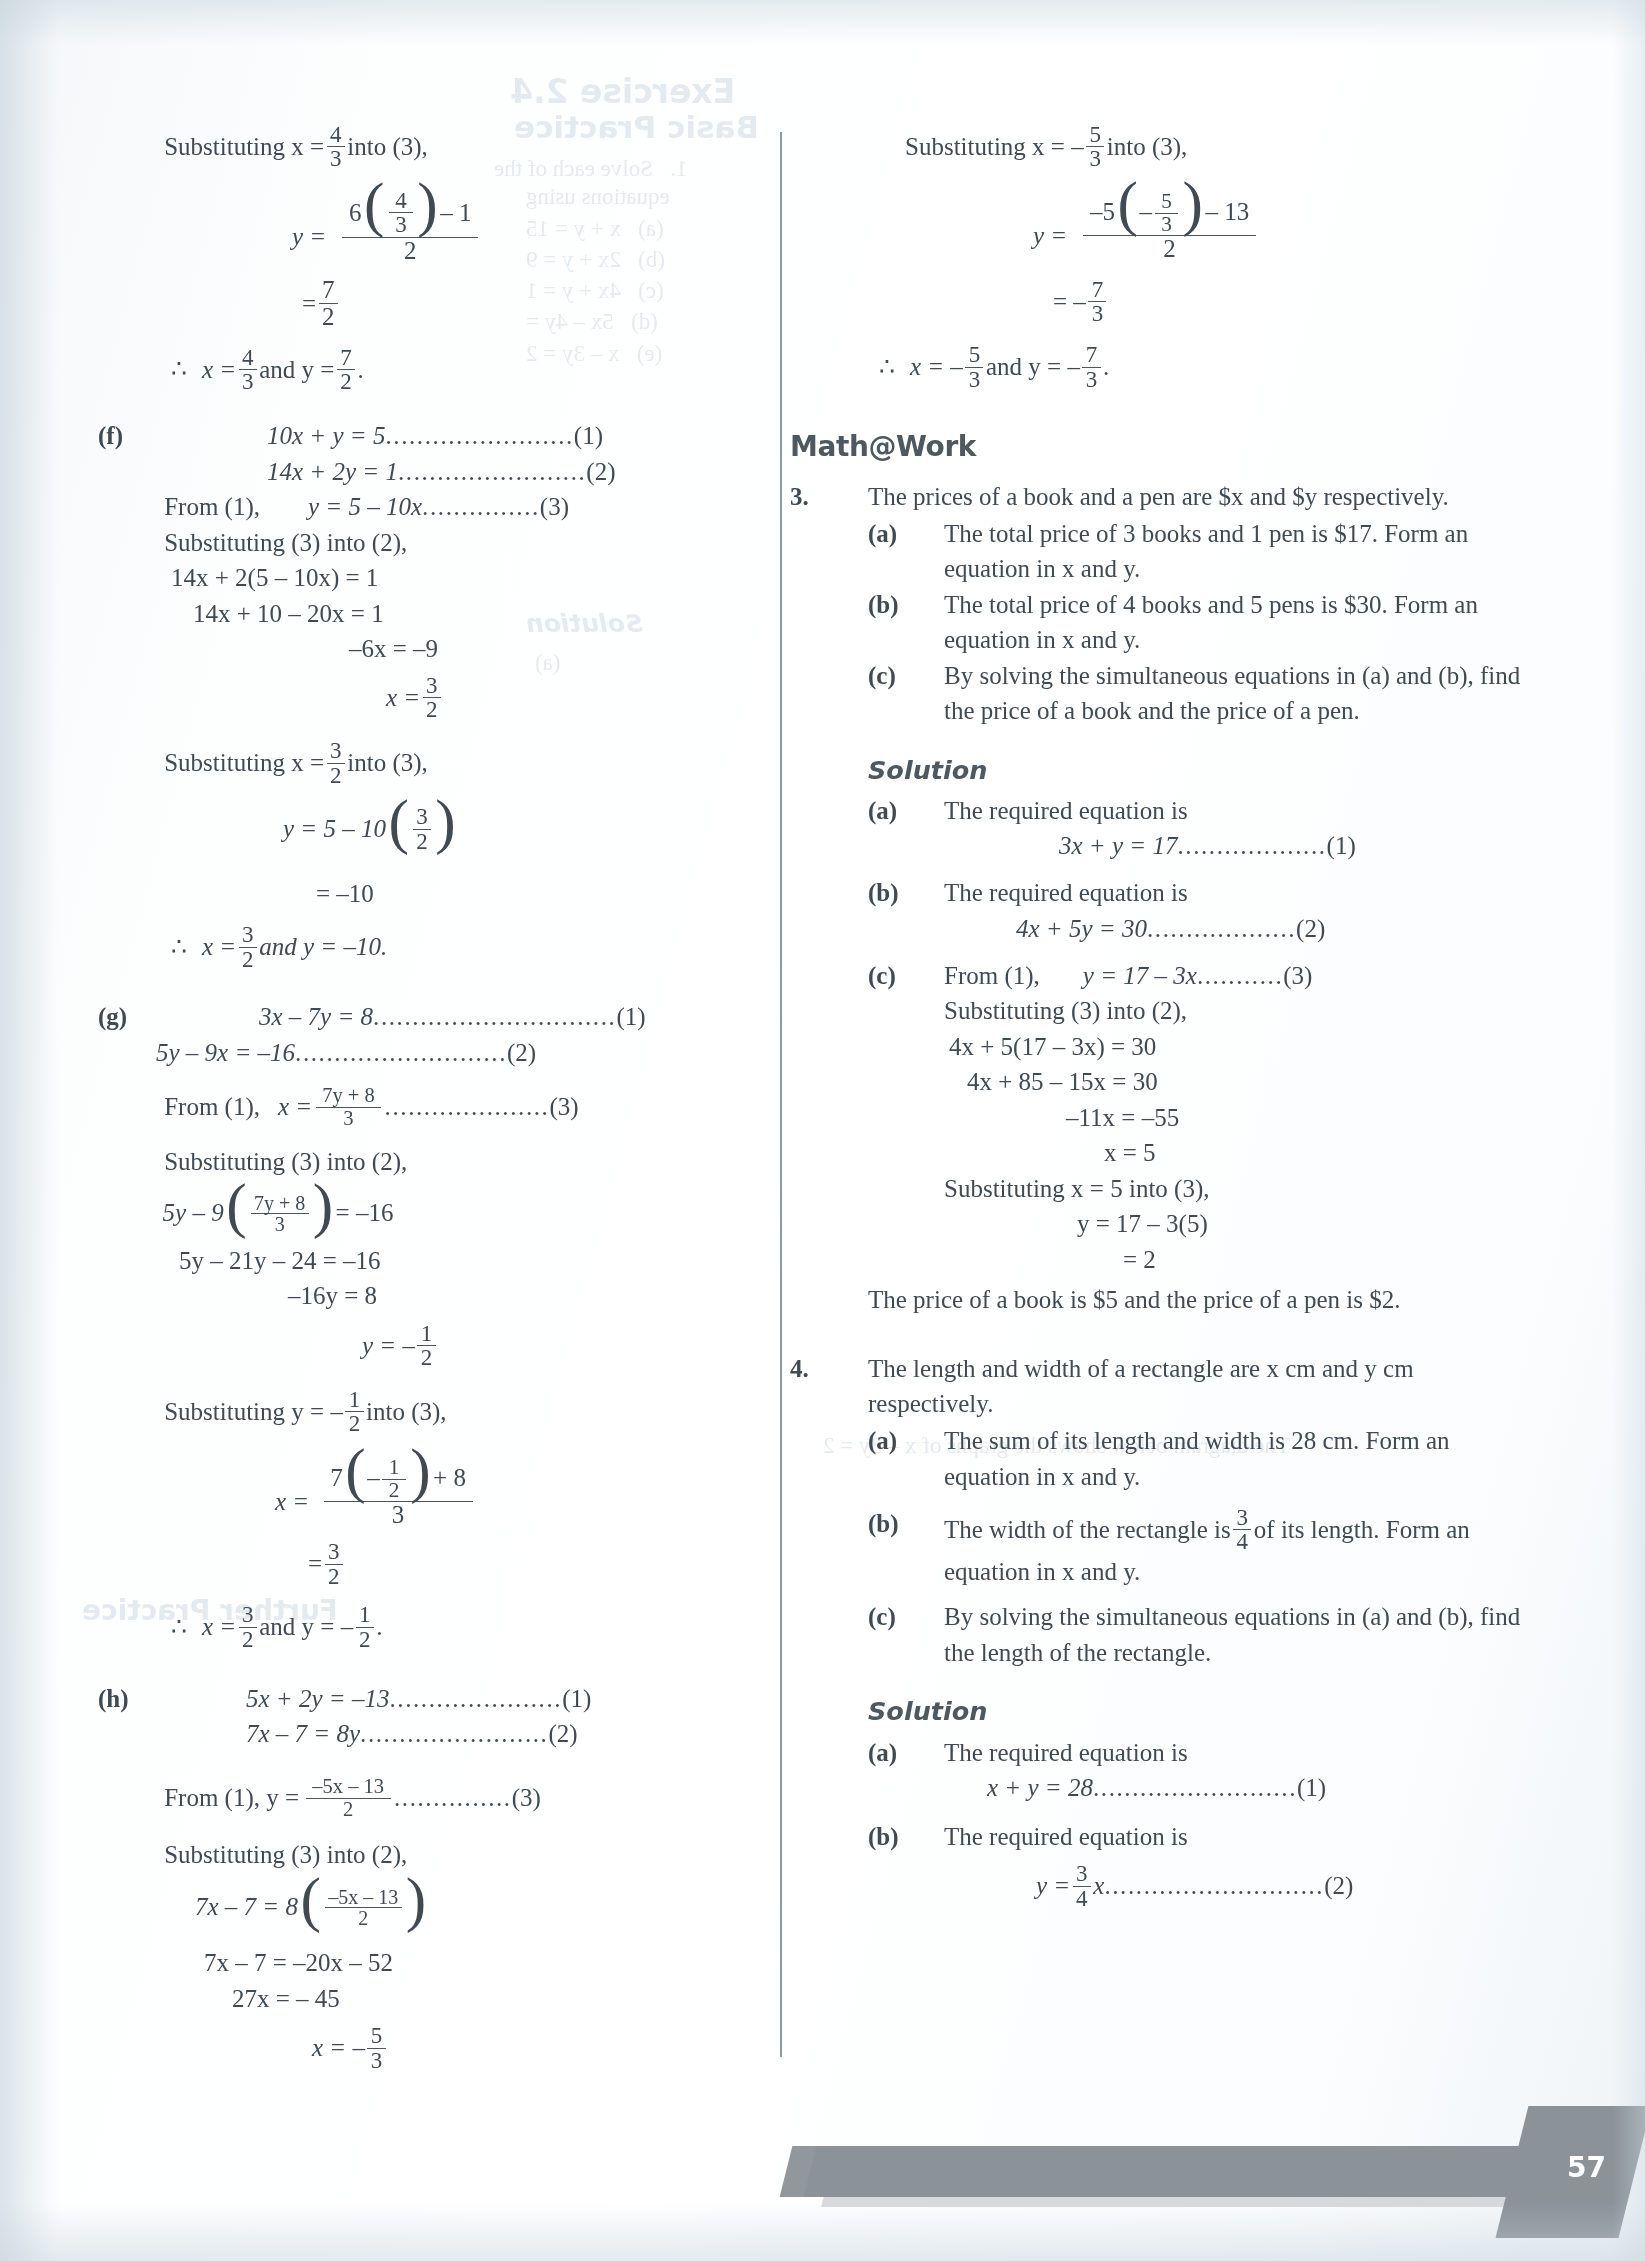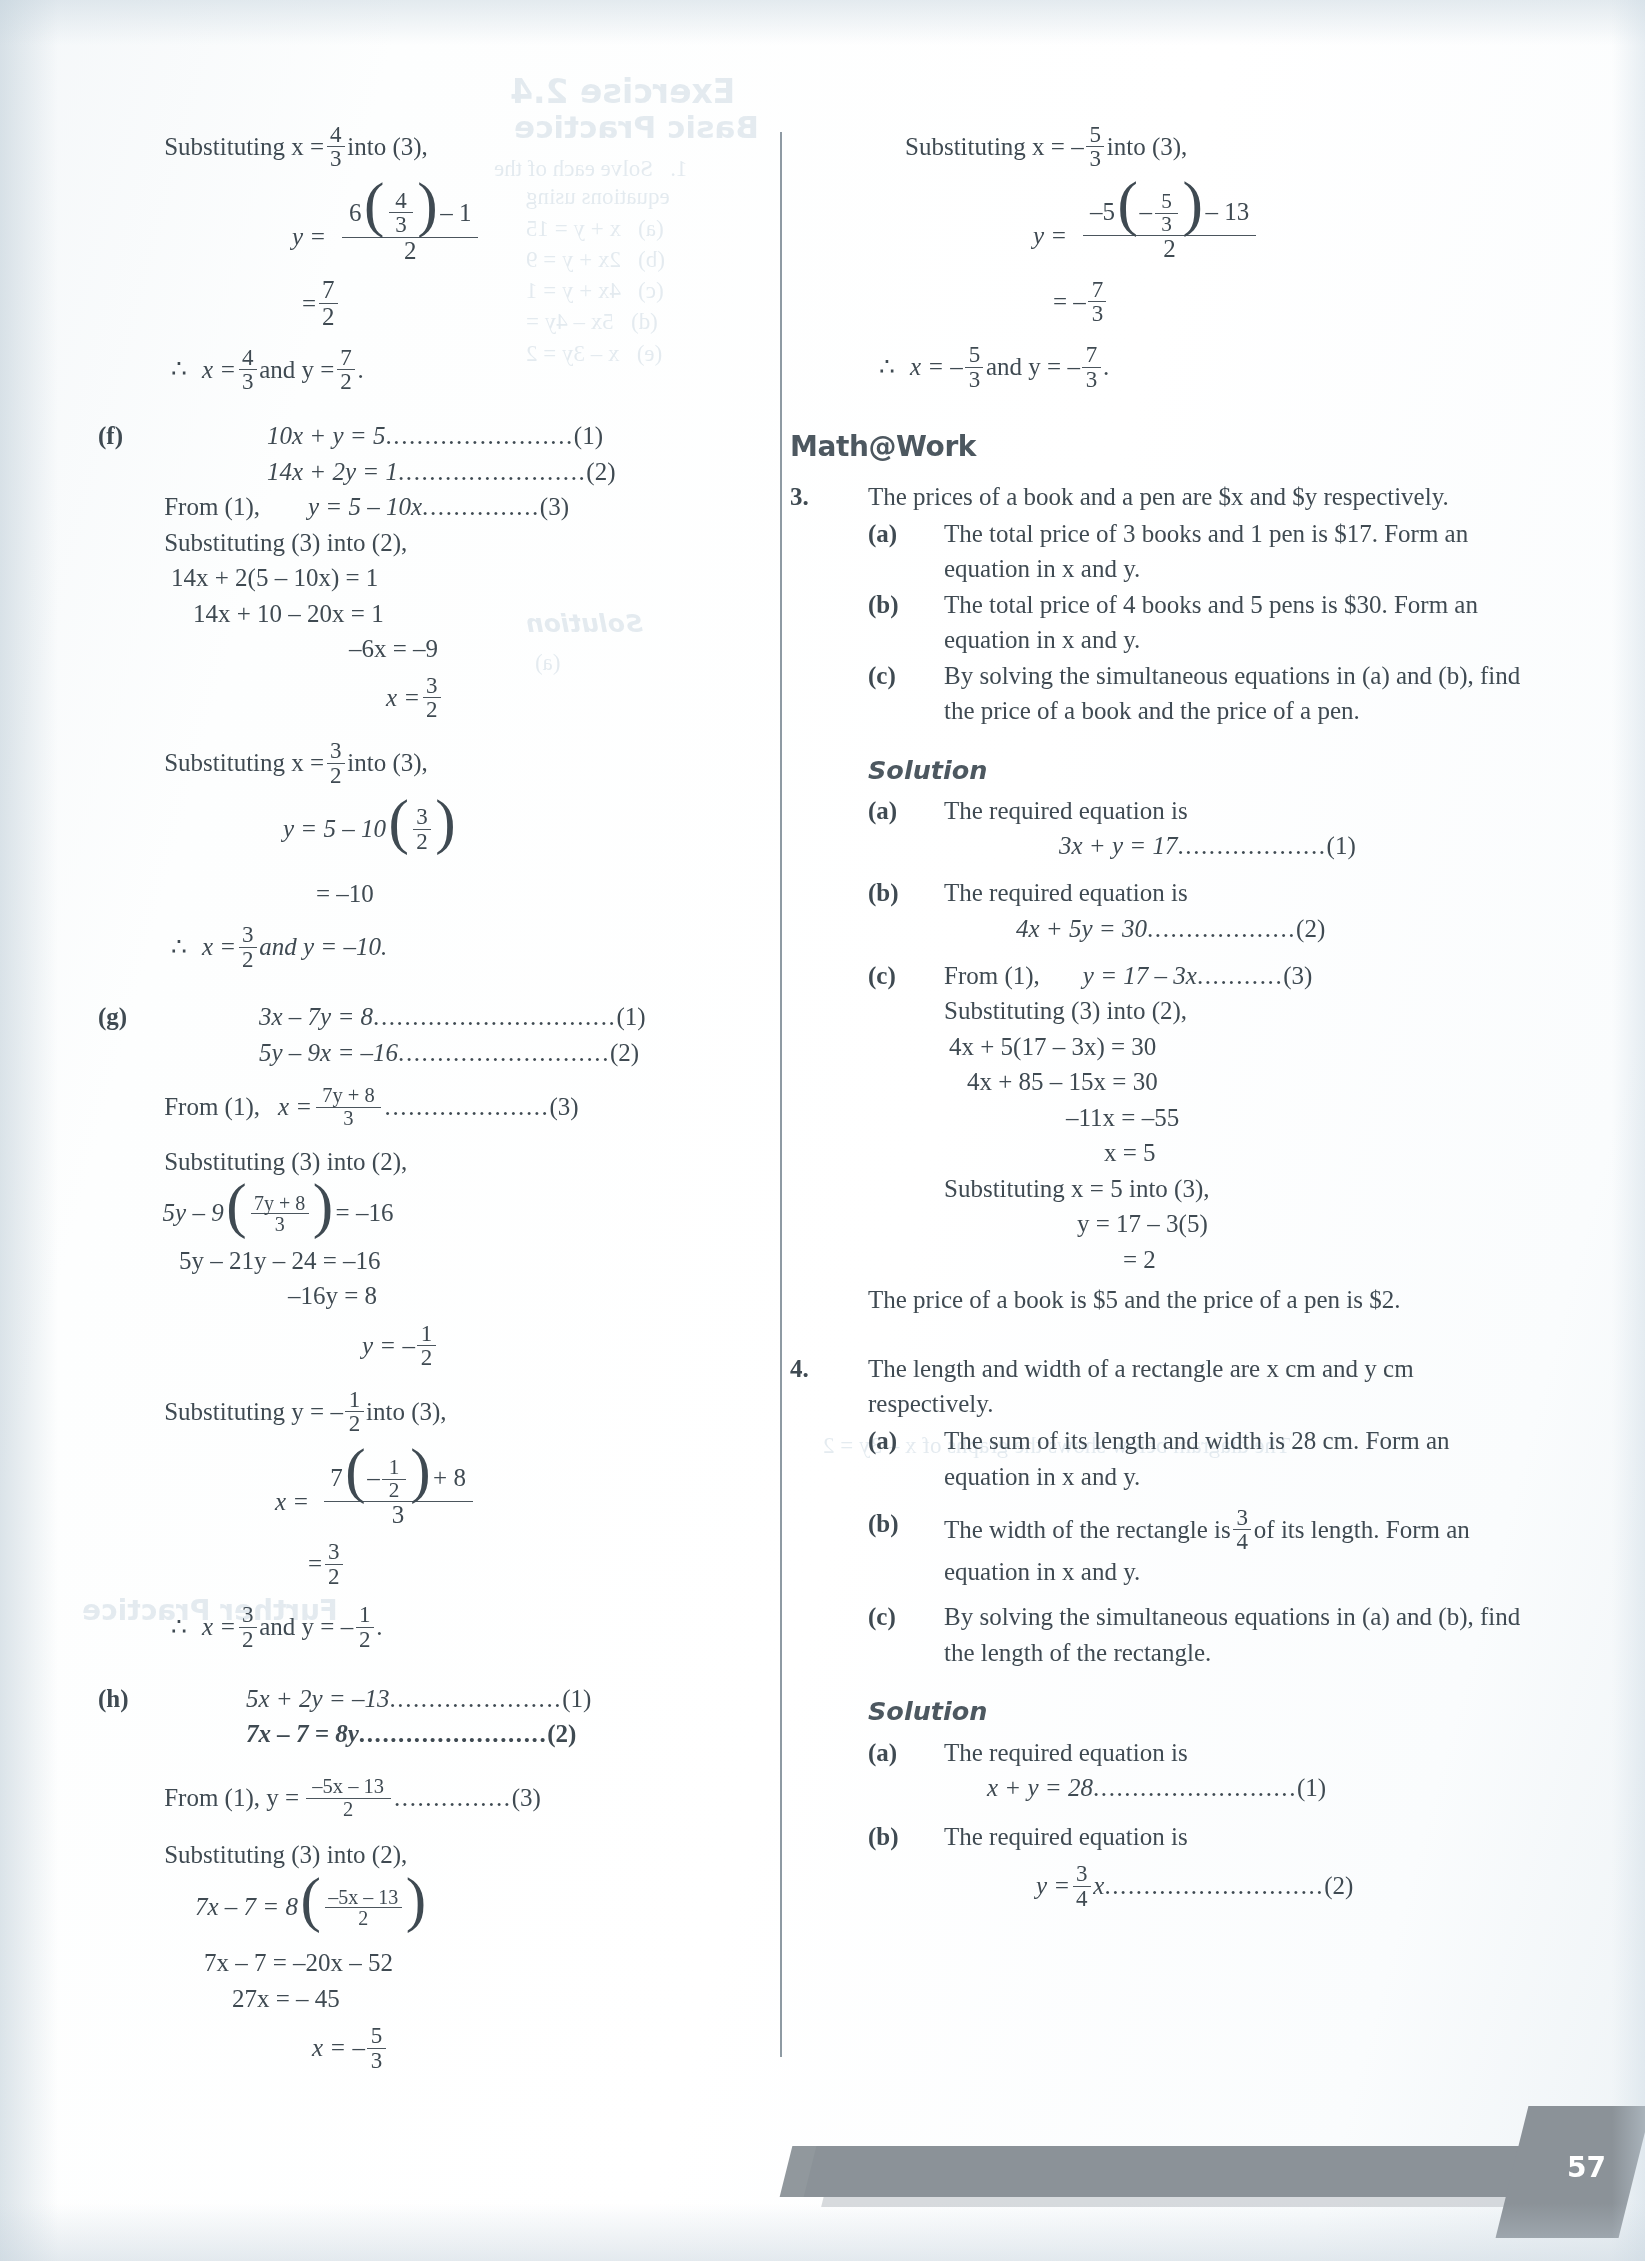--- a/index.html
+++ b/index.html
@@ -272,21 +272,21 @@
         <span style="margin-right:15px;">∴</span><span class="mi">x =</span><span class="frac"><span class="num">3</span><span class="den">2</span></span><span class="mi">and y = –10.</span>
       </div>
     </div>
 
     <div class="qbody" style="margin-top:28px;">
       <span class="lbl" style="top:0;">(g)</span>
 
       <div class="eqline" style="margin-left:103px;">
         <span class="mi">3x – 7y = 8</span><span class="dots">...............................</span><span>(1)</span>
       </div>
-      <div class="eqline" style="margin-left:103px;">
+      <div class="eqline" style="">
         <span class="mi">5y – 9x = –16</span><span class="dots">...........................</span><span>(2)</span>
       </div>
 
       <div class="eqline" style="margin-left:8.2px; margin-top:15px;">
         <span>From (1),</span><span class="mi" style="margin-left:18px;">x =</span><span class="frac-lg" style="font-size:.82em; vertical-align:-0.45em;"><span class="num">7y + 8</span><span class="den">3</span></span><span class="dots">.....................</span><span>(3)</span>
       </div>
 
       <div class="eqline" style="margin-left:8.2px; margin-top:15px;">Substituting (3) into (2),</div>
 
       <div class="eqline" style="margin-left:6.6px; margin-top:13px;">
@@ -318,21 +318,21 @@
         <span style="margin-right:15px;">∴</span><span class="mi">x =</span><span class="frac"><span class="num">3</span><span class="den">2</span></span><span>and y = –</span><span class="frac"><span class="num">1</span><span class="den">2</span></span><span>.</span>
       </div>
     </div>
 
     <div class="qbody" style="margin-top:30px;">
       <span class="lbl" style="top:0;">(h)</span>
 
       <div class="eqline" style="margin-left:90px;">
         <span class="mi">5x + 2y = –13</span><span class="dots">......................</span><span>(1)</span>
       </div>
-      <div class="eqline" style="margin-left:90px;font-weight:bold;">
+      <div class="eqline" style="margin-left:90px;">
         <span class="mi">7x – 7 = 8y</span><span class="dots">........................</span><span>(2)</span>
       </div>
 
       <div class="eqline" style="margin-left:8.2px; margin-top:24px;">
         <span>From (1), y =</span><span class="frac-lg" style="font-size:.82em; vertical-align:-0.45em; margin-left:6.6px;"><span class="num">–5x – 13</span><span class="den">2</span></span><span class="dots">...............</span><span>(3)</span>
       </div>
 
       <div class="eqline" style="margin-left:8.2px; margin-top:16.5px;">Substituting (3) into (2),</div>
 
       <div class="eqline" style="margin-left:39px; margin-top:15px;">

